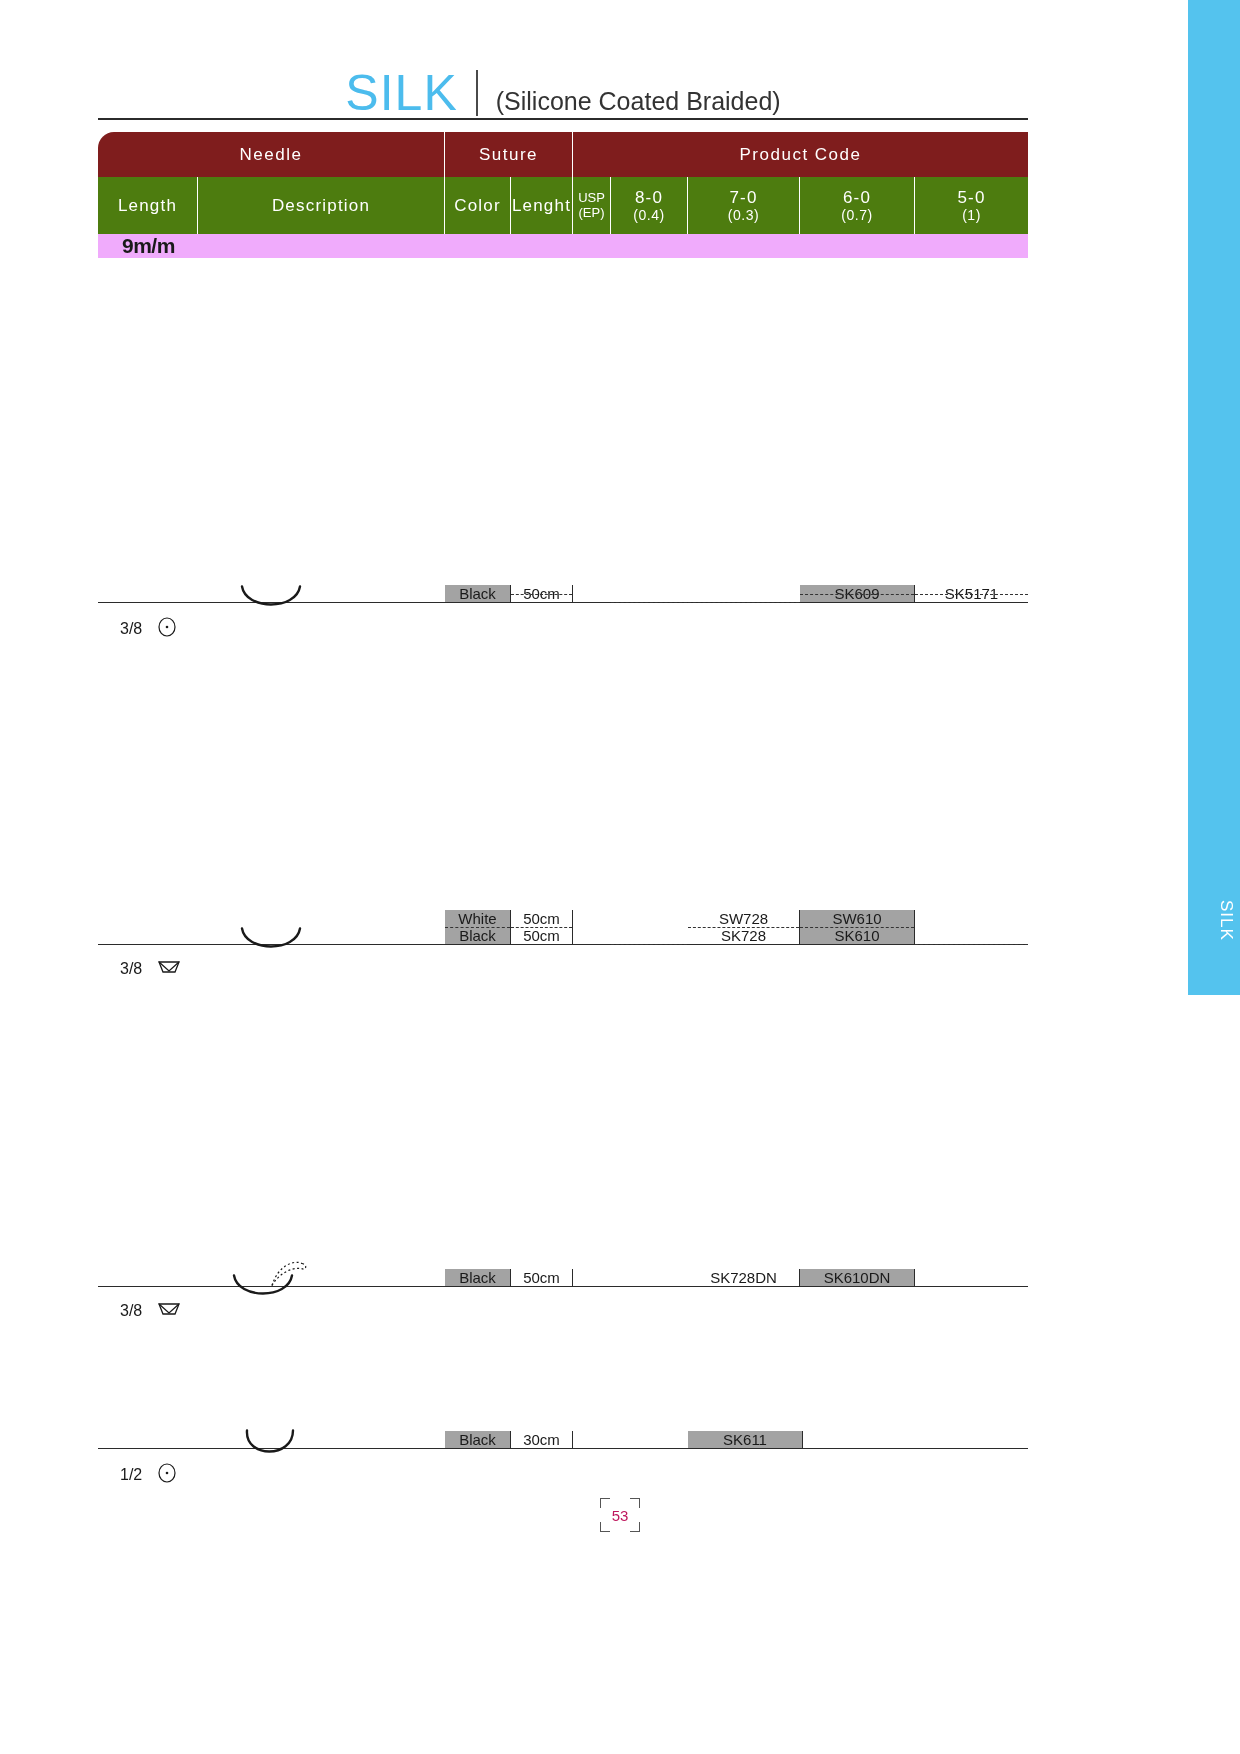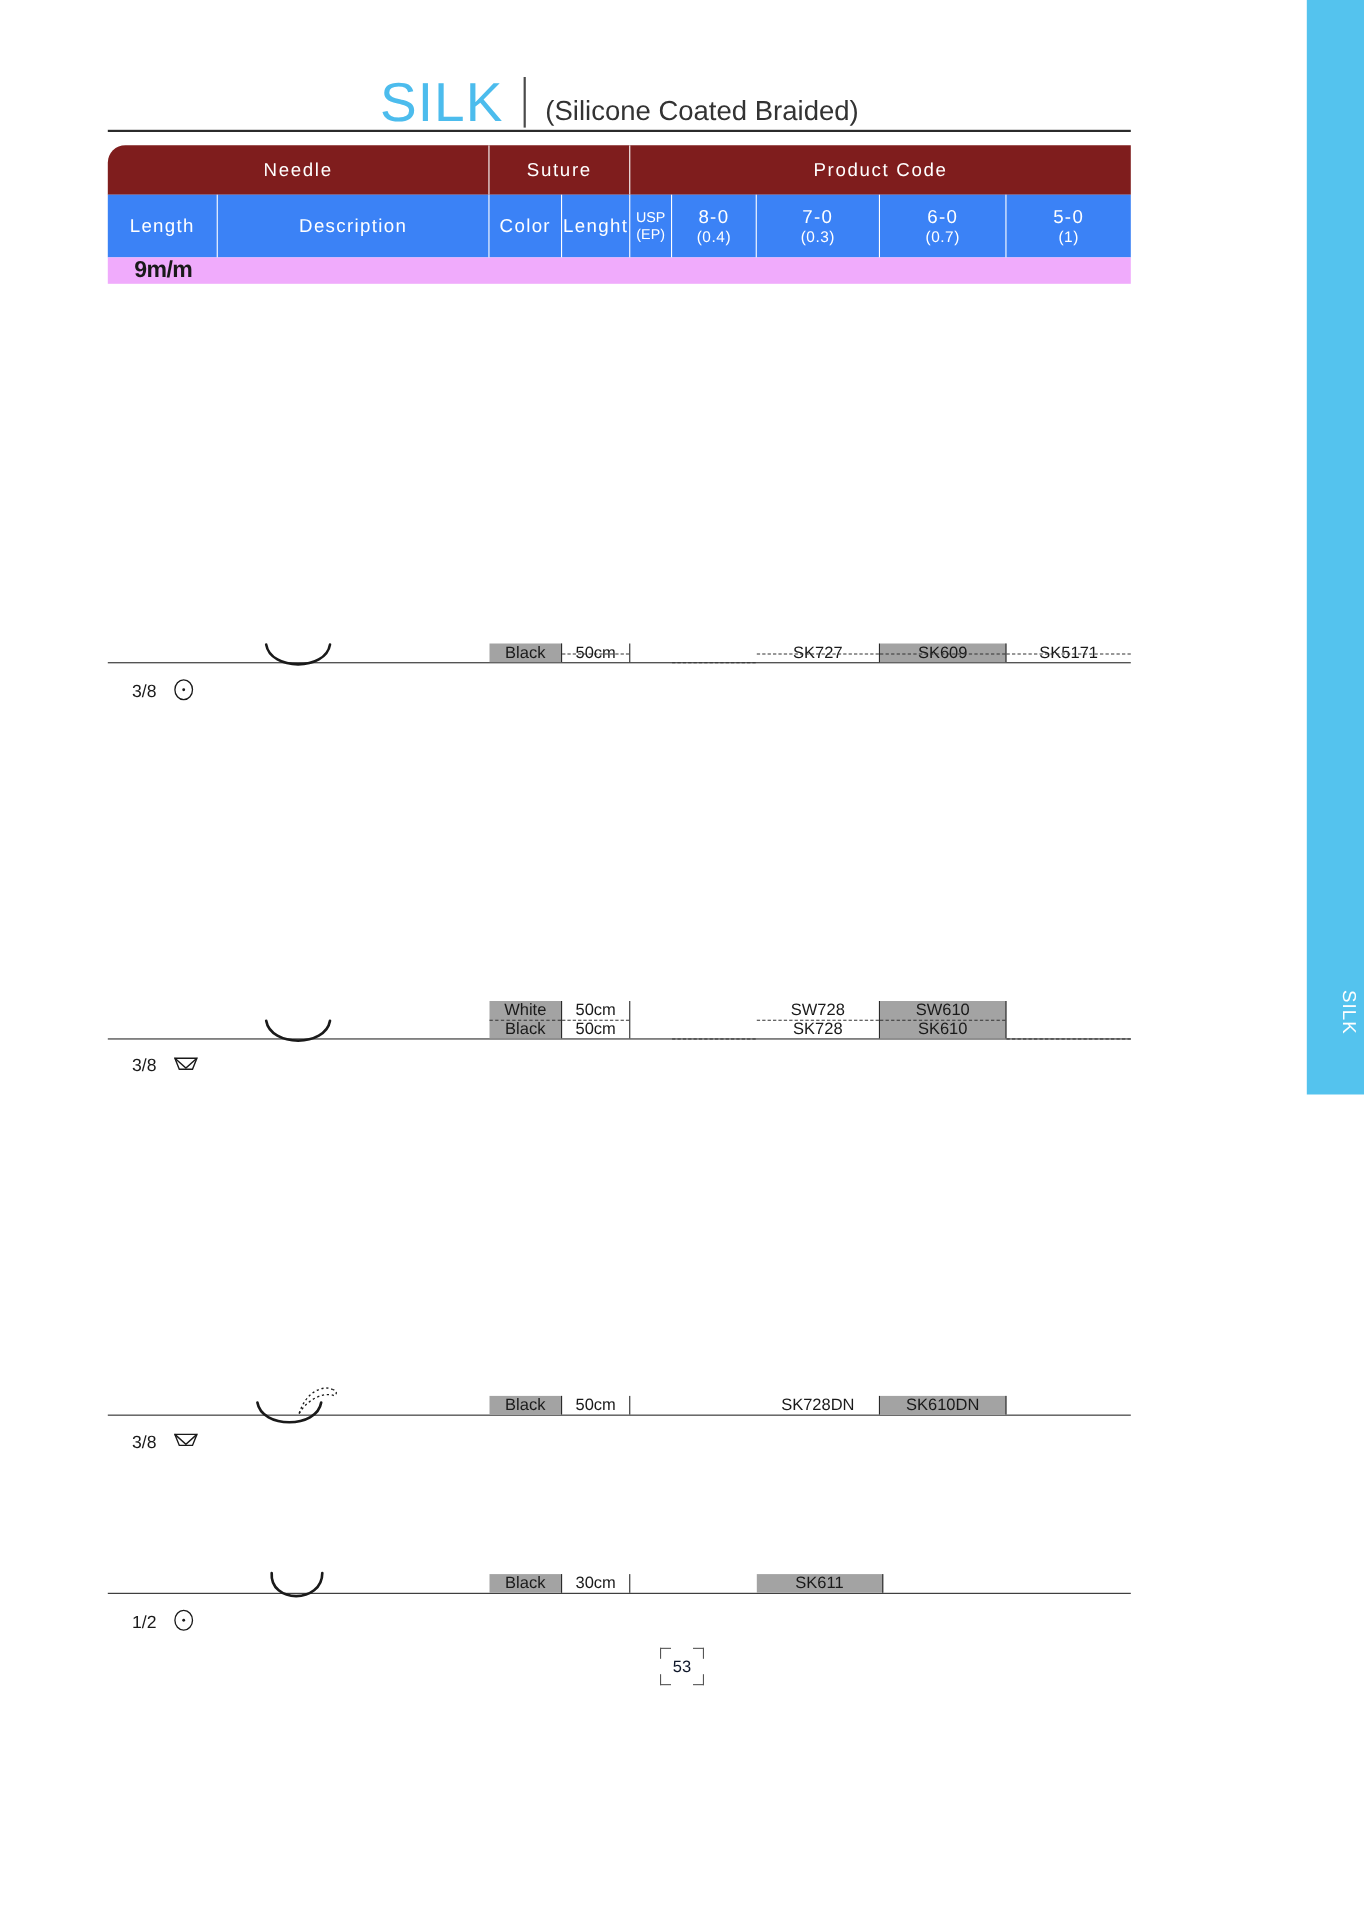--- a/index.html
+++ b/index.html
@@ -47,21 +47,21 @@
     overflow:hidden;
   }
   .hdr1 .cell{
     color:#ffffff;font-size:17px;letter-spacing:1.5px;
     display:flex;align-items:center;justify-content:center;
     border-right:1px solid #ffffff;
     box-sizing:border-box;
   }
   .hdr1 .cell:last-child{border-right:none;}
   .hdr2{
-    display:flex;height:57px;background:#3b82f6;
+    display:flex;height:57px;background:#4d7c0f;
   }
   .hdr2 .cell{
     color:#ffffff;
     display:flex;flex-direction:column;align-items:center;justify-content:center;
     border-right:1px solid #ffffff;
     box-sizing:border-box;line-height:1.15;
   }
   .hdr2 .cell:last-child{border-right:none;}
   .h2-big{font-size:17px;letter-spacing:1.2px;}
   .h2-small{font-size:14px;letter-spacing:.5px;}
@@ -127,21 +127,21 @@
     border-top:1px dashed #333333;height:0;pointer-events:none;
   }
   
   .footer{
     position:absolute;left:0;top:1498px;width:1240px;
     display:flex;justify-content:center;align-items:center;
   }
   .pagebox{
     position:relative;width:40px;height:34px;
     display:flex;align-items:center;justify-content:center;
-    font-size:15px;color:#0f172a;text-align:center;
+    font-size:15px;color:#be185d;text-align:center;
   }
   .pagebox:before,.pagebox:after{
     content:"";position:absolute;width:9px;height:9px;
   }
   .pagebox:before{left:0;top:0;border-left:1px solid #555;border-top:1px solid #555;}
   .pagebox:after{right:0;bottom:0;border-right:1px solid #555;border-bottom:1px solid #555;}
   .pagebox .c2{position:absolute;right:0;top:0;width:9px;height:9px;border-right:1px solid #555;border-top:1px solid #555;}
   .pagebox .c3{position:absolute;left:0;bottom:0;width:9px;height:9px;border-left:1px solid #555;border-bottom:1px solid #555;}
 </style>
 </head>
@@ -238,21 +238,20 @@
     <div class="col c-80 shade vline">
       <div class="sub">
         <div class="half"></div>
         <div class="half"></div>
       </div>
       <div class="dashline"></div>
     </div>
 
     <div class="col c-70 vline">
       <div class="sub">
-        <div class="half">SK727</div>
         <div class="half"></div>
       </div>
       <div class="dashline"></div>
     </div>
 
     <div class="col c-60 shade vline">
       <div class="sub">
         <div class="half">SK609</div>
         <div class="half"></div>
       </div>

